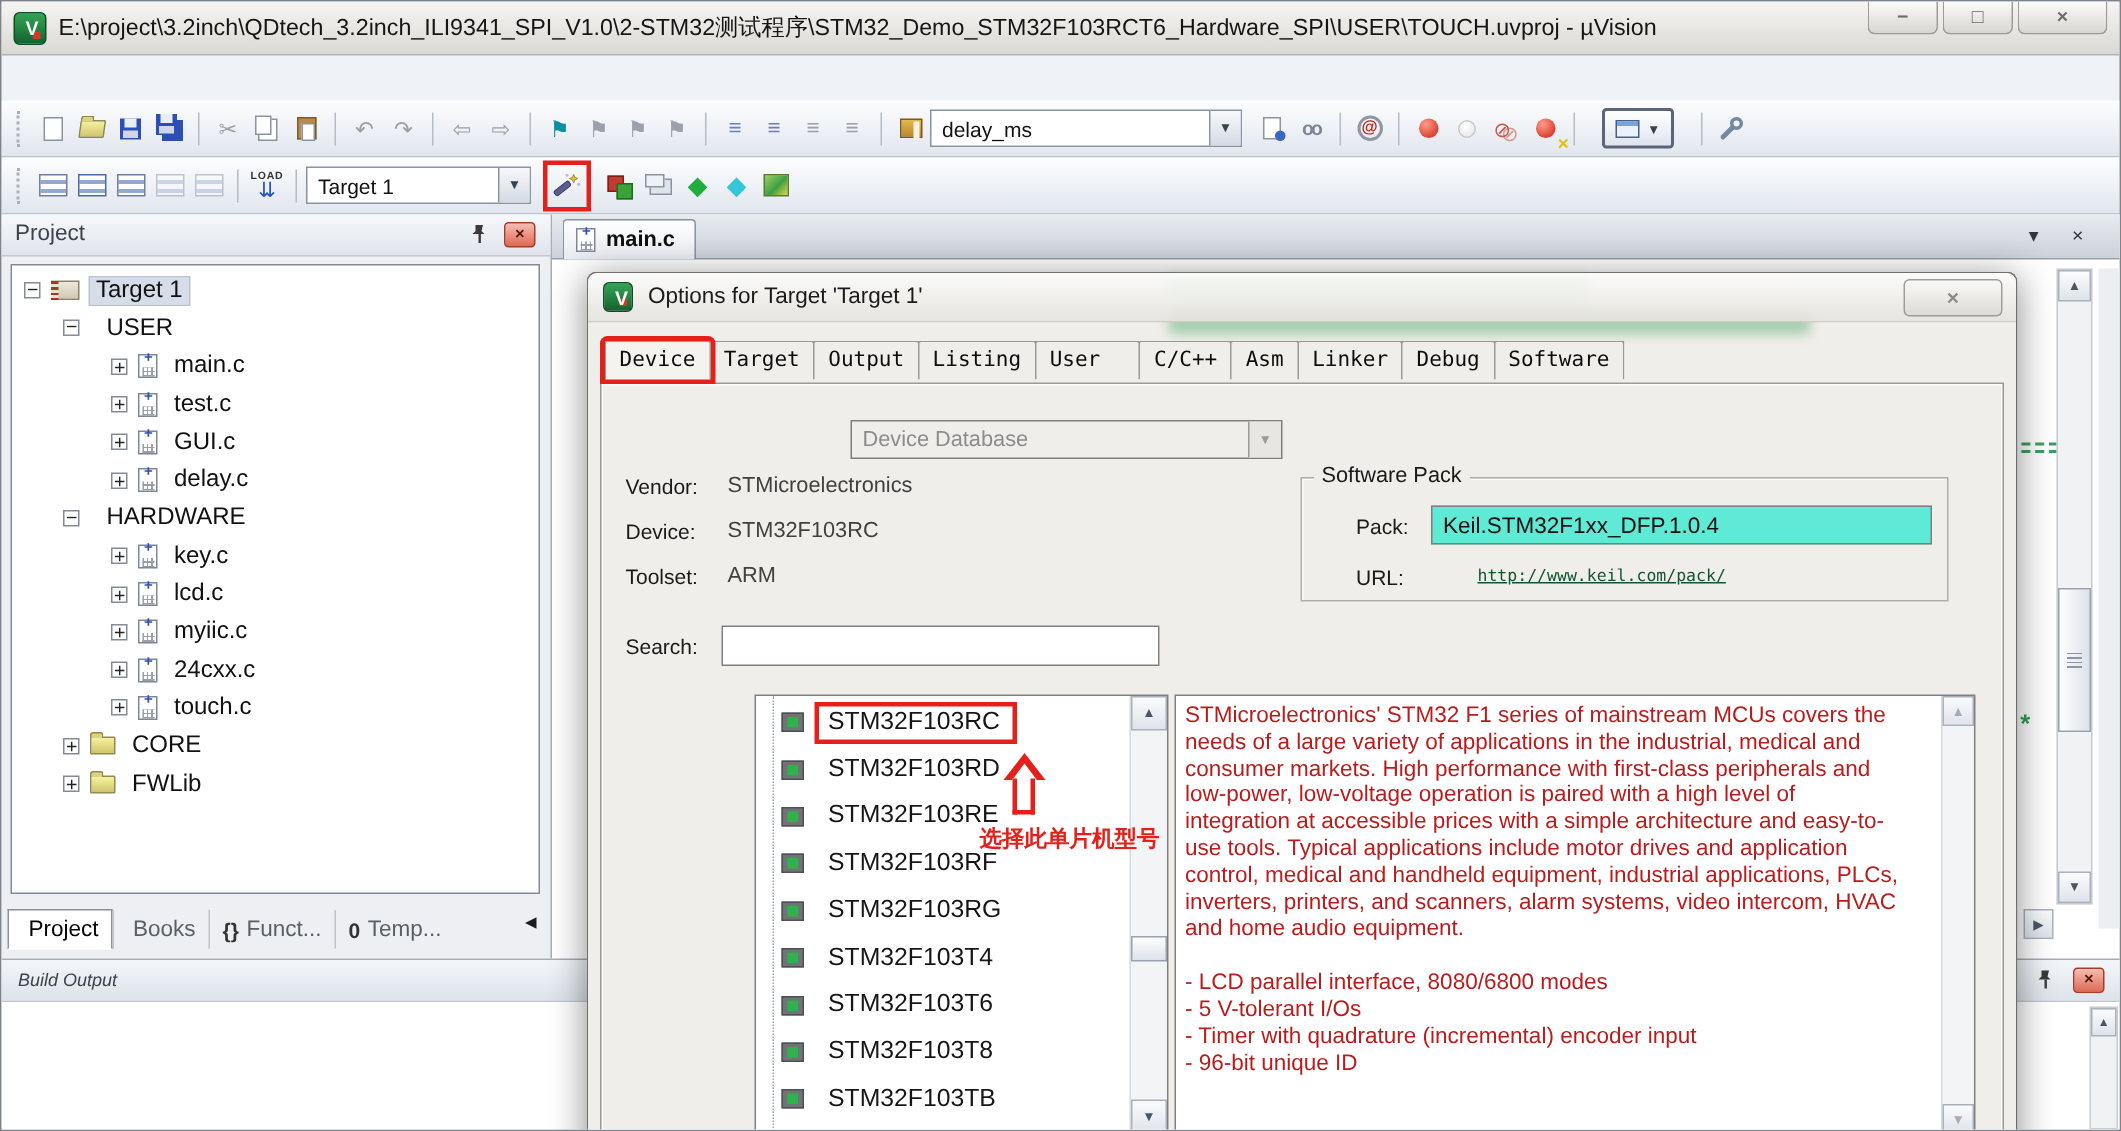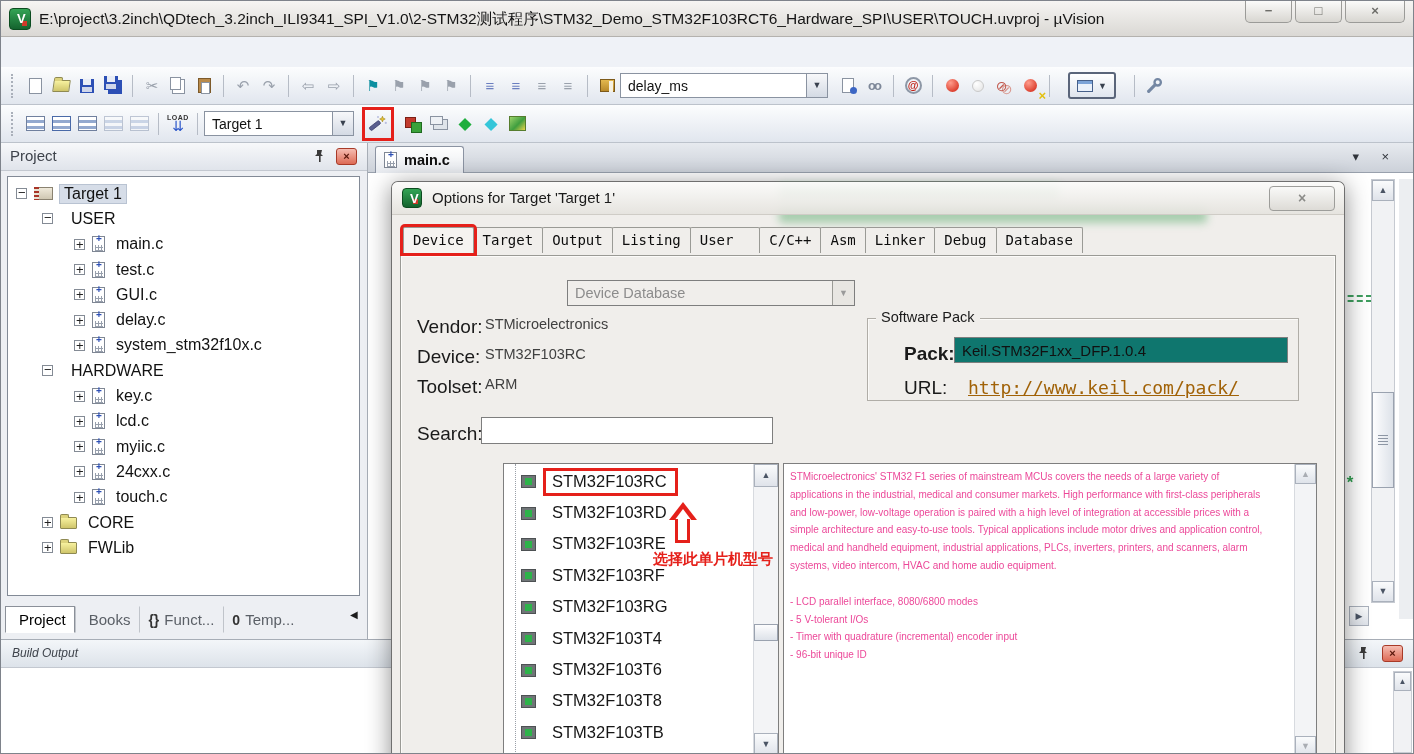--- a/index.html
+++ b/index.html
@@ -174,51 +174,51 @@
   .dlg-close { position:absolute; left:877px; top:4px; width:66px; height:25px; border:1px solid #9d9d9a;
                border-radius:4px; background:linear-gradient(#f9f9f8,#dddbd6); text-align:center;
                line-height:23px; color:#8b8b88; font-size:14px; font-weight:bold; z-index:3; }
   .dtabs { position:absolute; left:11px; top:45px; display:flex; z-index:3;
            font-family:"DejaVu Sans Mono", monospace; font-size:14px; }
   .dtab { padding:4px 9px 5px; border:1px solid #9a9a95; border-bottom:none; background:#f0eeeb;
           border-radius:2px 2px 0 0; margin-right:-1px; color:#0d0d0d; white-space:pre; }
   .dtab.active { background:#f5f3f0; position:relative; z-index:2; box-shadow:0 0 0 3px #e5201a; }
   .dlg-content { position:absolute; left:8px; top:73px; width:936px; height:501px; background:#f0eeeb;
                  border:1px solid #9a9a95; box-shadow:inset 0 0 0 1px #fcfbf9; }
-  .lab { position:absolute; font-size:19px; color:#1a1a1a; }
+  .lab { position:absolute; font-size:14px; color:#1a1a1a; }
   .val { position:absolute; font-size:14.5px; color:#404040; }
   .db-combo { position:absolute; left:166px; top:24px; width:288px; height:26px; background:#f0eeeb;
               border:1px solid #7e7e7e; color:#8c8c8c; font-size:14.5px; line-height:24px; padding-left:7px; }
   .db-combo .cbtn2 { position:absolute; right:0; top:0; width:22px; height:100%; background:#e8e6e2;
                      border-left:1px solid #9a9a95; text-align:center; font-size:9px; color:#9a9a9a; line-height:24px; }
   .grp { position:absolute; left:466px; top:62px; width:432px; height:83px; border:1px solid #b0ada7;
          box-shadow:inset 1px 1px 0 #fbfaf8; }
   .grp-label { position:absolute; left:8px; top:-10px; background:#f0eeeb; padding:0 5px; font-size:14.5px; color:#1a1a1a; }
-  .txtbox { position:absolute; background:#0f766e; border:1px solid #7e7e7e; font-size:15px; color:#111;
+  .txtbox { position:absolute; background:#5eead4; border:1px solid #7e7e7e; font-size:15px; color:#111;
             padding-left:7px; display:flex; align-items:center; }
-  .linky { position:absolute; font-family:"DejaVu Sans Mono", monospace; font-size:18px; color:#a16207;
-           text-decoration:underline; }
+  .linky { position:absolute; font-family:"DejaVu Sans Mono", monospace; font-size:11px; color:#14532d;
+           text-decoration:underline;margin-left:17px; }
   .search-in { position:absolute; left:80px; top:161px; width:292px; height:27px; background:#fff;
                border:1px solid #7e7e7e; font-size:14px; padding:0 6px; font-family:"Liberation Sans",sans-serif; }
   .devlist { position:absolute; left:102px; top:207px; width:276px; height:294px; background:#fff;
              border:1px solid #7e7e7e; overflow:hidden; }
   .devlist::before { content:""; position:absolute; left:11px; top:0; bottom:0; border-left:1px dotted #9aa0a8; }
   .dl-items { position:absolute; left:0; top:2px; right:26px; }
   .ditem { height:31.4px; display:flex; align-items:center; padding-left:17px; }
   .chip { width:15px; height:13px; background:#6f7577; border:1px solid #4d5153; position:relative; margin-right:10px; flex:none; }
   .chip::after { content:""; position:absolute; left:3px; top:2px; width:7px; height:7px; background:#2db34a; }
   .dlabel { font-size:16.5px; color:#161616; padding:1px 8px 2px 6px; white-space:nowrap; }
   .ditem.boxed .dlabel { box-shadow:0 0 0 3px #e5201a; background:#fff; }
   .dl-scroll { position:absolute; right:0; top:0; bottom:0; width:25px; background:#f3f4f6; border-left:1px solid #d7dadf; }
   .dl-scroll .sbtn { height:23px; font-size:9px; line-height:21px; }
   .dl-thumb { position:absolute; left:0; top:160px; width:100%; height:17px;
               background:linear-gradient(#fdfdfe,#dde2e9); border:1px solid #9aa2af; }
   .desc { position:absolute; left:382px; top:207px; width:534px; height:294px; background:#fff;
           border:1px solid #7e7e7e; overflow:hidden; }
-  .dtext { position:absolute; left:6px; top:4px; width:478px; font-size:10px; line-height:17.8px; color:#ec4899; }
+  .dtext { position:absolute; left:6px; top:4px; width:478px; font-size:15px; line-height:17.8px; color:#b91c1c; }
   .feats { margin-top:18px; }
   .desc-scroll { position:absolute; right:0; top:0; bottom:0; width:22px; background:#f3f4f6; border-left:1px solid #d7dadf; }
   .desc-scroll .sbtn { height:20px; color:#a9adb3; font-size:9px; line-height:18px; }
   .ann-arrow { position:absolute; left:268px; top:246px; width:28px; height:44px; z-index:5; }
   .tri-o { position:absolute; left:0; top:0; width:0; height:0; border-left:14px solid transparent;
            border-right:14px solid transparent; border-bottom:18px solid #e5201a; }
   .tri-i { position:absolute; left:5px; top:7px; width:0; height:0; border-left:9px solid transparent;
            border-right:9px solid transparent; border-bottom:12px solid #fff; }
   .stem { position:absolute; left:6px; top:17px; width:15px; height:24px; background:#fff;
           border:3px solid #e5201a; border-top:none; }
@@ -470,25 +470,20 @@
           <span class="ticon cfile"></span>
           <span class="tlabel">GUI.c</span>
         </div>
 
         <div class="trow ind2">
           <span class="expander plus"></span>
           <span class="ticon cfile"></span>
           <span class="tlabel">delay.c</span>
         </div>
 
-        <div class="trow ind2">
-          <span class="expander plus"></span>
-          <span class="ticon cfile"></span>
-          <span class="tlabel">system_stm32f10x.c</span>
-        </div>
 
         <div class="trow ind1">
           <span class="expander minus"></span>
           <span class="ticon fold-open"></span>
           <span class="tlabel">HARDWARE</span>
         </div>
 
         <div class="trow ind2">
           <span class="expander plus"></span>
           <span class="ticon cfile"></span>
@@ -598,40 +593,40 @@
         <span class="dtab">User  </span>
 
         <span class="dtab">C/C++</span>
 
         <span class="dtab">Asm</span>
 
         <span class="dtab">Linker</span>
 
         <span class="dtab">Debug</span>
 
-        <span class="dtab">Database</span>
+        <span class="dtab">Software</span>
       </div>
 
     <div class="dlg-content">
 
       <div class="db-combo">
         <span>Device Database</span>
         <span class="cbtn2">▼</span>
       </div>
 
       <span class="lab" style="left:16px; top:60px;">Vendor:</span>
       <span class="val" style="left:84px; top:60px;">STMicroelectronics</span>
       <span class="lab" style="left:16px; top:90px;">Device:</span>
       <span class="val" style="left:84px; top:90px;">STM32F103RC</span>
       <span class="lab" style="left:16px; top:120px;">Toolset:</span>
       <span class="val" style="left:84px; top:120px;">ARM</span>
 
       <div class="grp">
         <span class="grp-label">Software Pack</span>
-        <span class="lab" style="left:36px; top:24px;font-weight:bold;">Pack:</span>
+        <span class="lab" style="left:36px; top:24px;">Pack:</span>
         <div class="txtbox" style="left:86px; top:18px; width:334px; height:26px;">Keil.STM32F1xx_DFP.1.0.4</div>
         <span class="lab" style="left:36px; top:58px;">URL:</span>
         <a class="linky" style="left:100px; top:58px;">http://www.keil.com/pack/</a>
       </div>
 
       <span class="lab" style="left:16px; top:167px;">Search:</span>
       <input class="search-in" type="text" value="" style="">
 
       <div class="devlist">
         <div class="dl-items">

